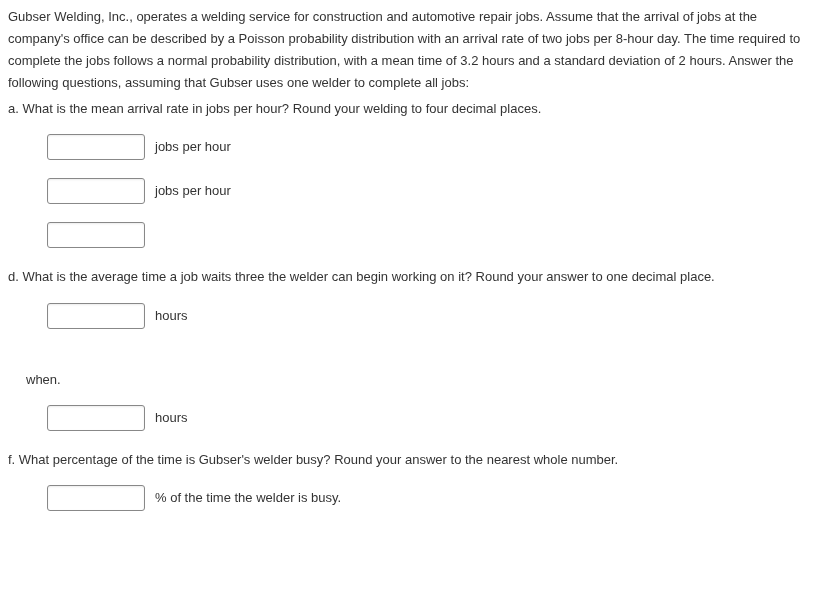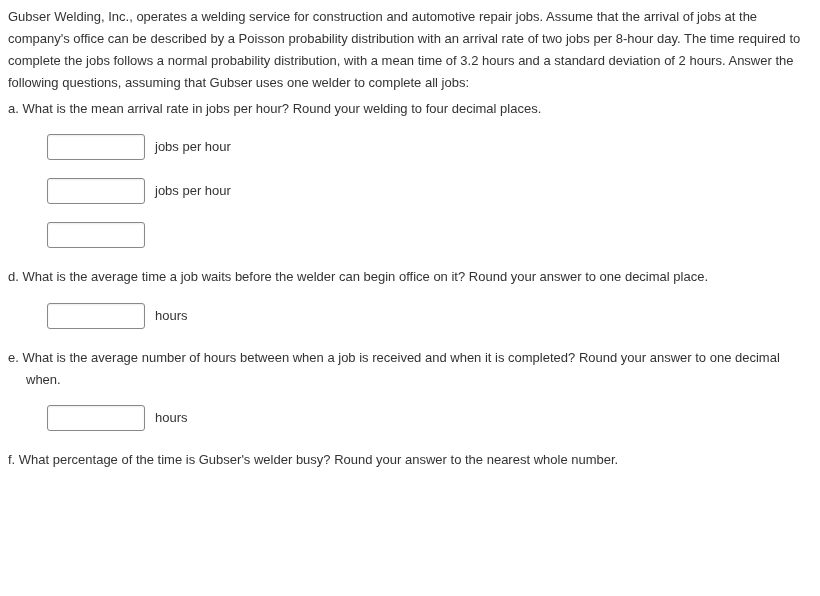--- a/index.html
+++ b/index.html
@@ -60,33 +60,37 @@
 </div>
 
 <div>
   <div class="answer-row">
     <input type="text" value="" style="">
     <span class="unit"></span>
   </div>
 </div>
 
 <div>
-  <div class="question">d. What is the average time a job waits before the welder can begin office on it? Round your answer to one decimal place.</div>
+  <div class="question">d. What is the average time a job waits three the welder can begin working on it? Round your answer to one decimal place.</div>
   <div class="answer-row">
     <input type="text" value="" style="">
     <span class="unit">hours</span>
   </div>
 </div>
 
 <div>
   <div class="question">
-    <span>e. What is the average number of hours between when a job is received and when it is completed? Round your answer to one decimal</span><br>
+    <br>
     <span class="sub-indent">when.</span>
   </div>
   <div class="answer-row">
     <input type="text" value="" style="">
     <span class="unit">hours</span>
   </div>
 </div>
 
 <div>
   <div class="question">f. What percentage of the time is Gubser's welder busy? Round your answer to the nearest whole number.</div>
+  <div class="answer-row">
+    <input type="text" value="" style="">
+    <span class="unit">% of the time the welder is busy.</span>
+  </div>
 </div>
 
 </body></html>

